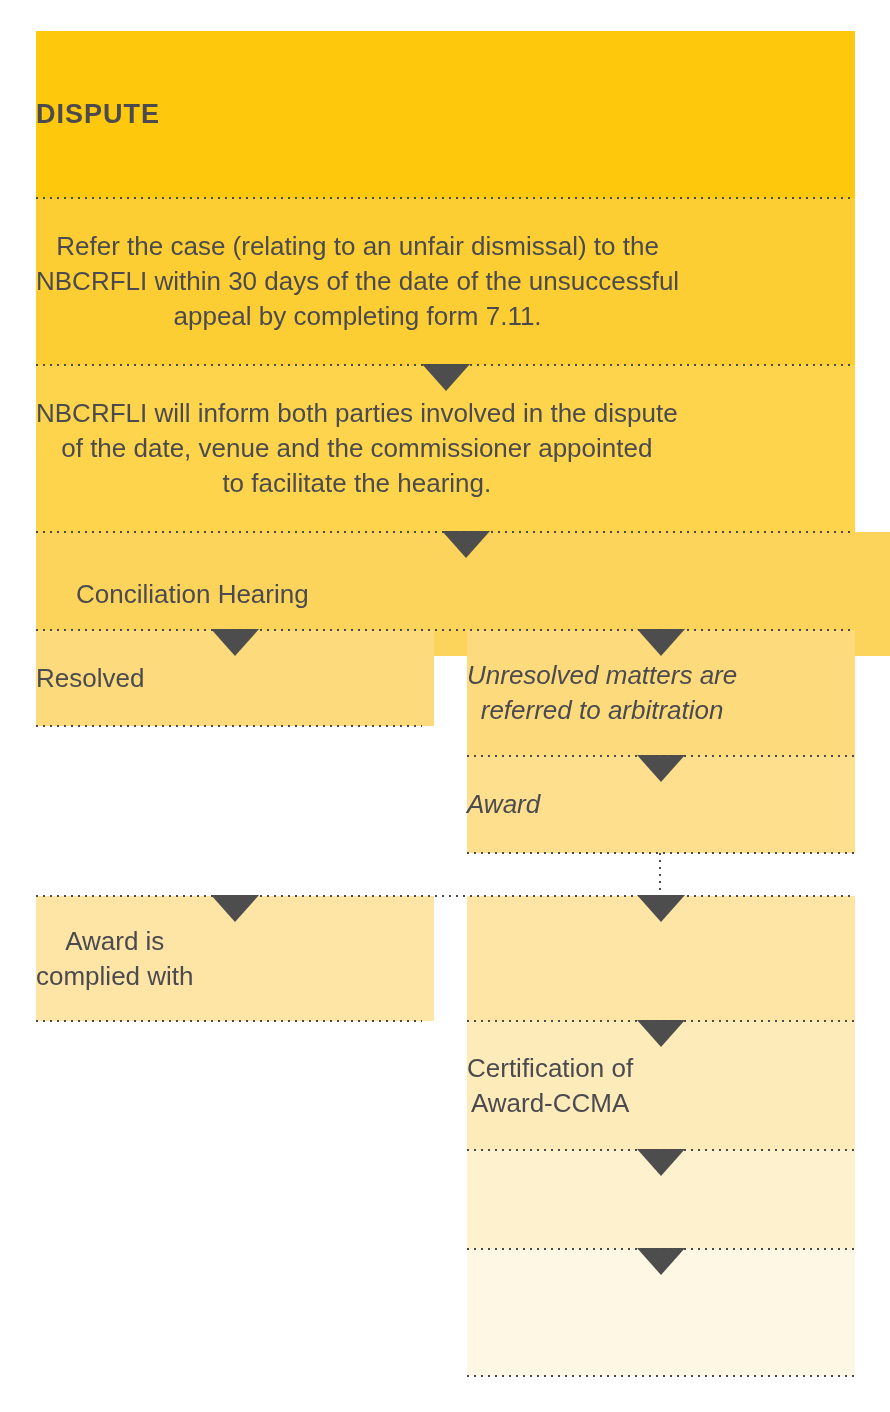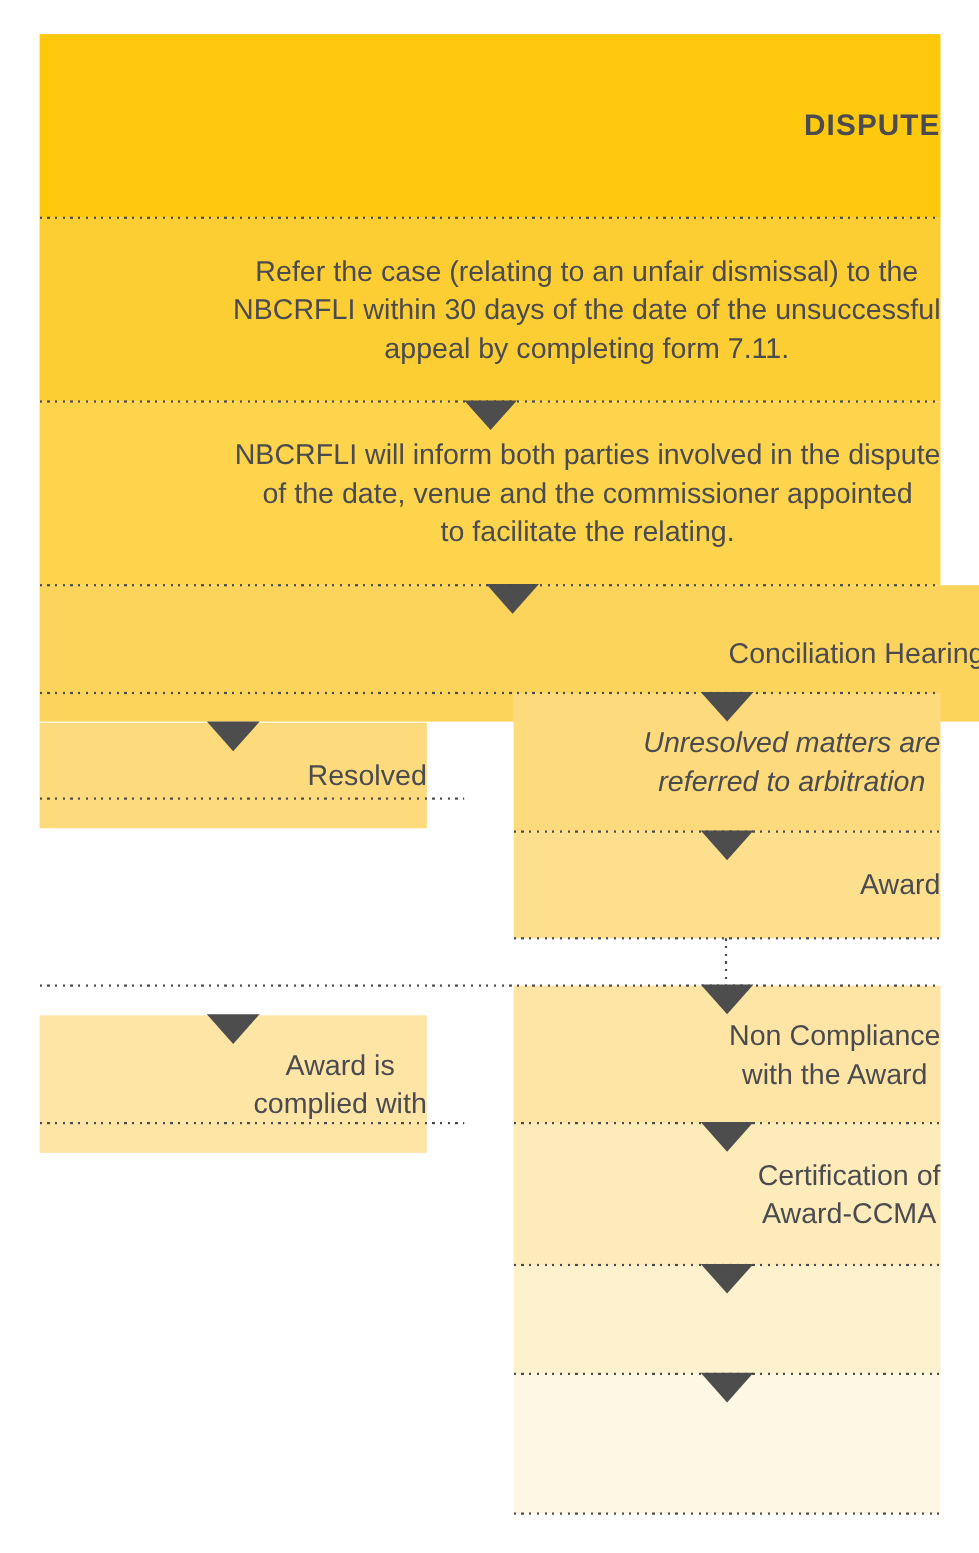--- a/index.html
+++ b/index.html
@@ -12,38 +12,38 @@
     position: relative;
     width: 890px;
     height: 1412px;
     background: #ffffff;
     overflow: hidden;
   }
   .node {
     position: absolute;
     display: flex;
     align-items: center;
-    justify-content: flex-end;
+    justify-content: flex-start;
     text-align: center;
     color: var(--ink, #4a4a4f);
     font-size: 26px;
     line-height: 35px;
     white-space: pre-line;
   }
   .full  { left: 36px;  width: 819px; }
-  .col-l { left: 36px;  width: 352px; margin-top: 27px; }
+  .col-l { left: 36px;  width: 398px; }
   .col-r { left: 467px; width: 388px; }
 
   .n-dispute       { top: 31px;   height: 167px; background: var(--band1, #fec80d); }
   .n-refer         { top: 198px;  height: 167px; background: var(--band2, #fdce33); }
   .n-inform        { top: 365px;  height: 167px; background: var(--band3, #fdd44c); }
   .n-conciliation  { top: 532px;  height: 124px;  background: var(--band4, #fcd45c); padding-left: 40px; }
   .n-resolved      { top: 630px;  height: 96px;  background: var(--band5, #fdda7b); }
   .n-unresolved    { top: 630px;  height: 126px; background: var(--band5, #fdda7b); font-style: italic; }
-  .n-award         { top: 756px;  height: 97px;  background: var(--band6, #fddf8d); }
+  .n-award         { top: 756px;  height: 97px;  background: var(--band6, #fddf8d); font-style: italic; }
   .n-complied      { top: 896px;  height: 125px; background: var(--band7, #fee5a6); }
   .n-noncompliance { top: 896px;  height: 125px; background: var(--band7, #fee5a6); }
   .n-certification { top: 1021px; height: 129px; background: var(--band8, #feebba); }
   .n-writ          { top: 1150px; height: 99px;  background: var(--band9, #fef1cd); }
   .n-sheriff       { top: 1249px; height: 127px; background: var(--band10, #fef7e3); }
 
   .title-label {
     font-weight: bold;
     font-size: 27px;
     letter-spacing: 1px;
@@ -102,21 +102,21 @@
   <div class="node full n-refer">
     <span>Refer the case (relating to an unfair dismissal) to the
 NBCRFLI within 30 days of the date of the unsuccessful
 appeal by completing form 7.11.</span>
   </div>
 
   <div class="node full n-inform">
     <span class="arrow"></span>
     <span>NBCRFLI will inform both parties involved in the dispute
 of the date, venue and the commissioner appointed
-to facilitate the relating.</span>
+to facilitate the hearing.</span>
   </div>
 
   <div class="node full n-conciliation">
     <span class="arrow"></span>
     <span>Conciliation Hearing</span>
   </div>
 
   <div class="node col-l n-resolved">
     <span class="arrow"></span>
     <span>Resolved</span>
@@ -134,22 +134,20 @@
   </div>
 
   <div class="node col-l n-complied">
     <span class="arrow"></span>
     <span>Award is
 complied with</span>
   </div>
 
   <div class="node col-r n-noncompliance">
     <span class="arrow"></span>
-    <span>Non Compliance
-with the Award</span>
   </div>
 
   <div class="node col-r n-certification">
     <span class="arrow"></span>
     <span>Certification of
 Award-CCMA</span>
   </div>
 
   <div class="node col-r n-writ">
     <span class="arrow"></span>

